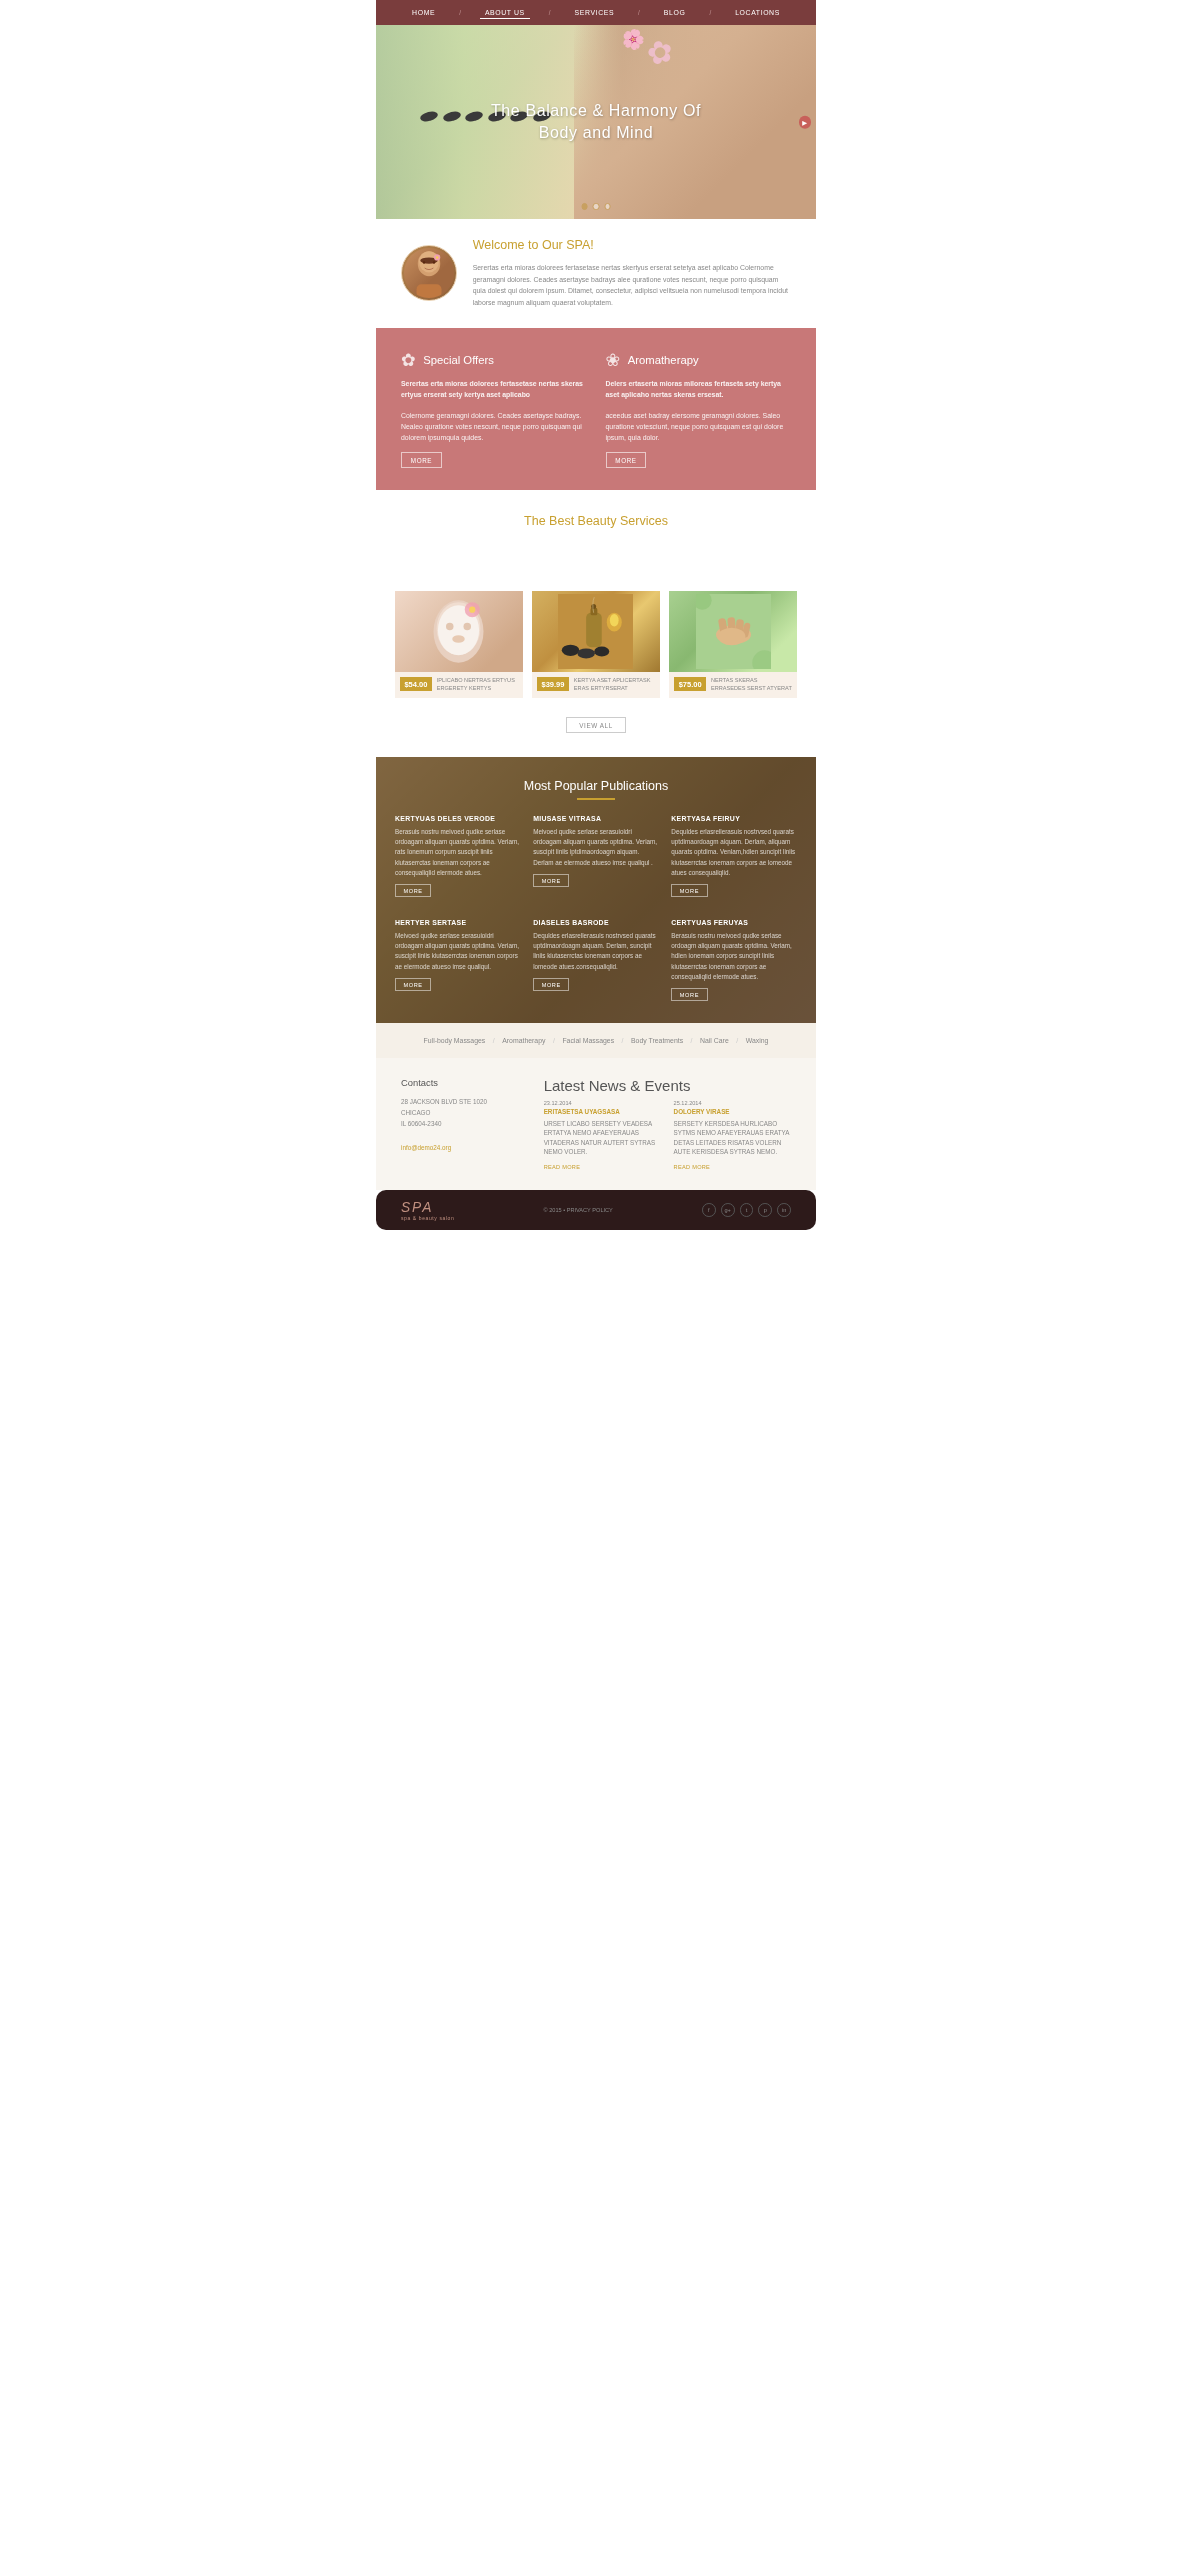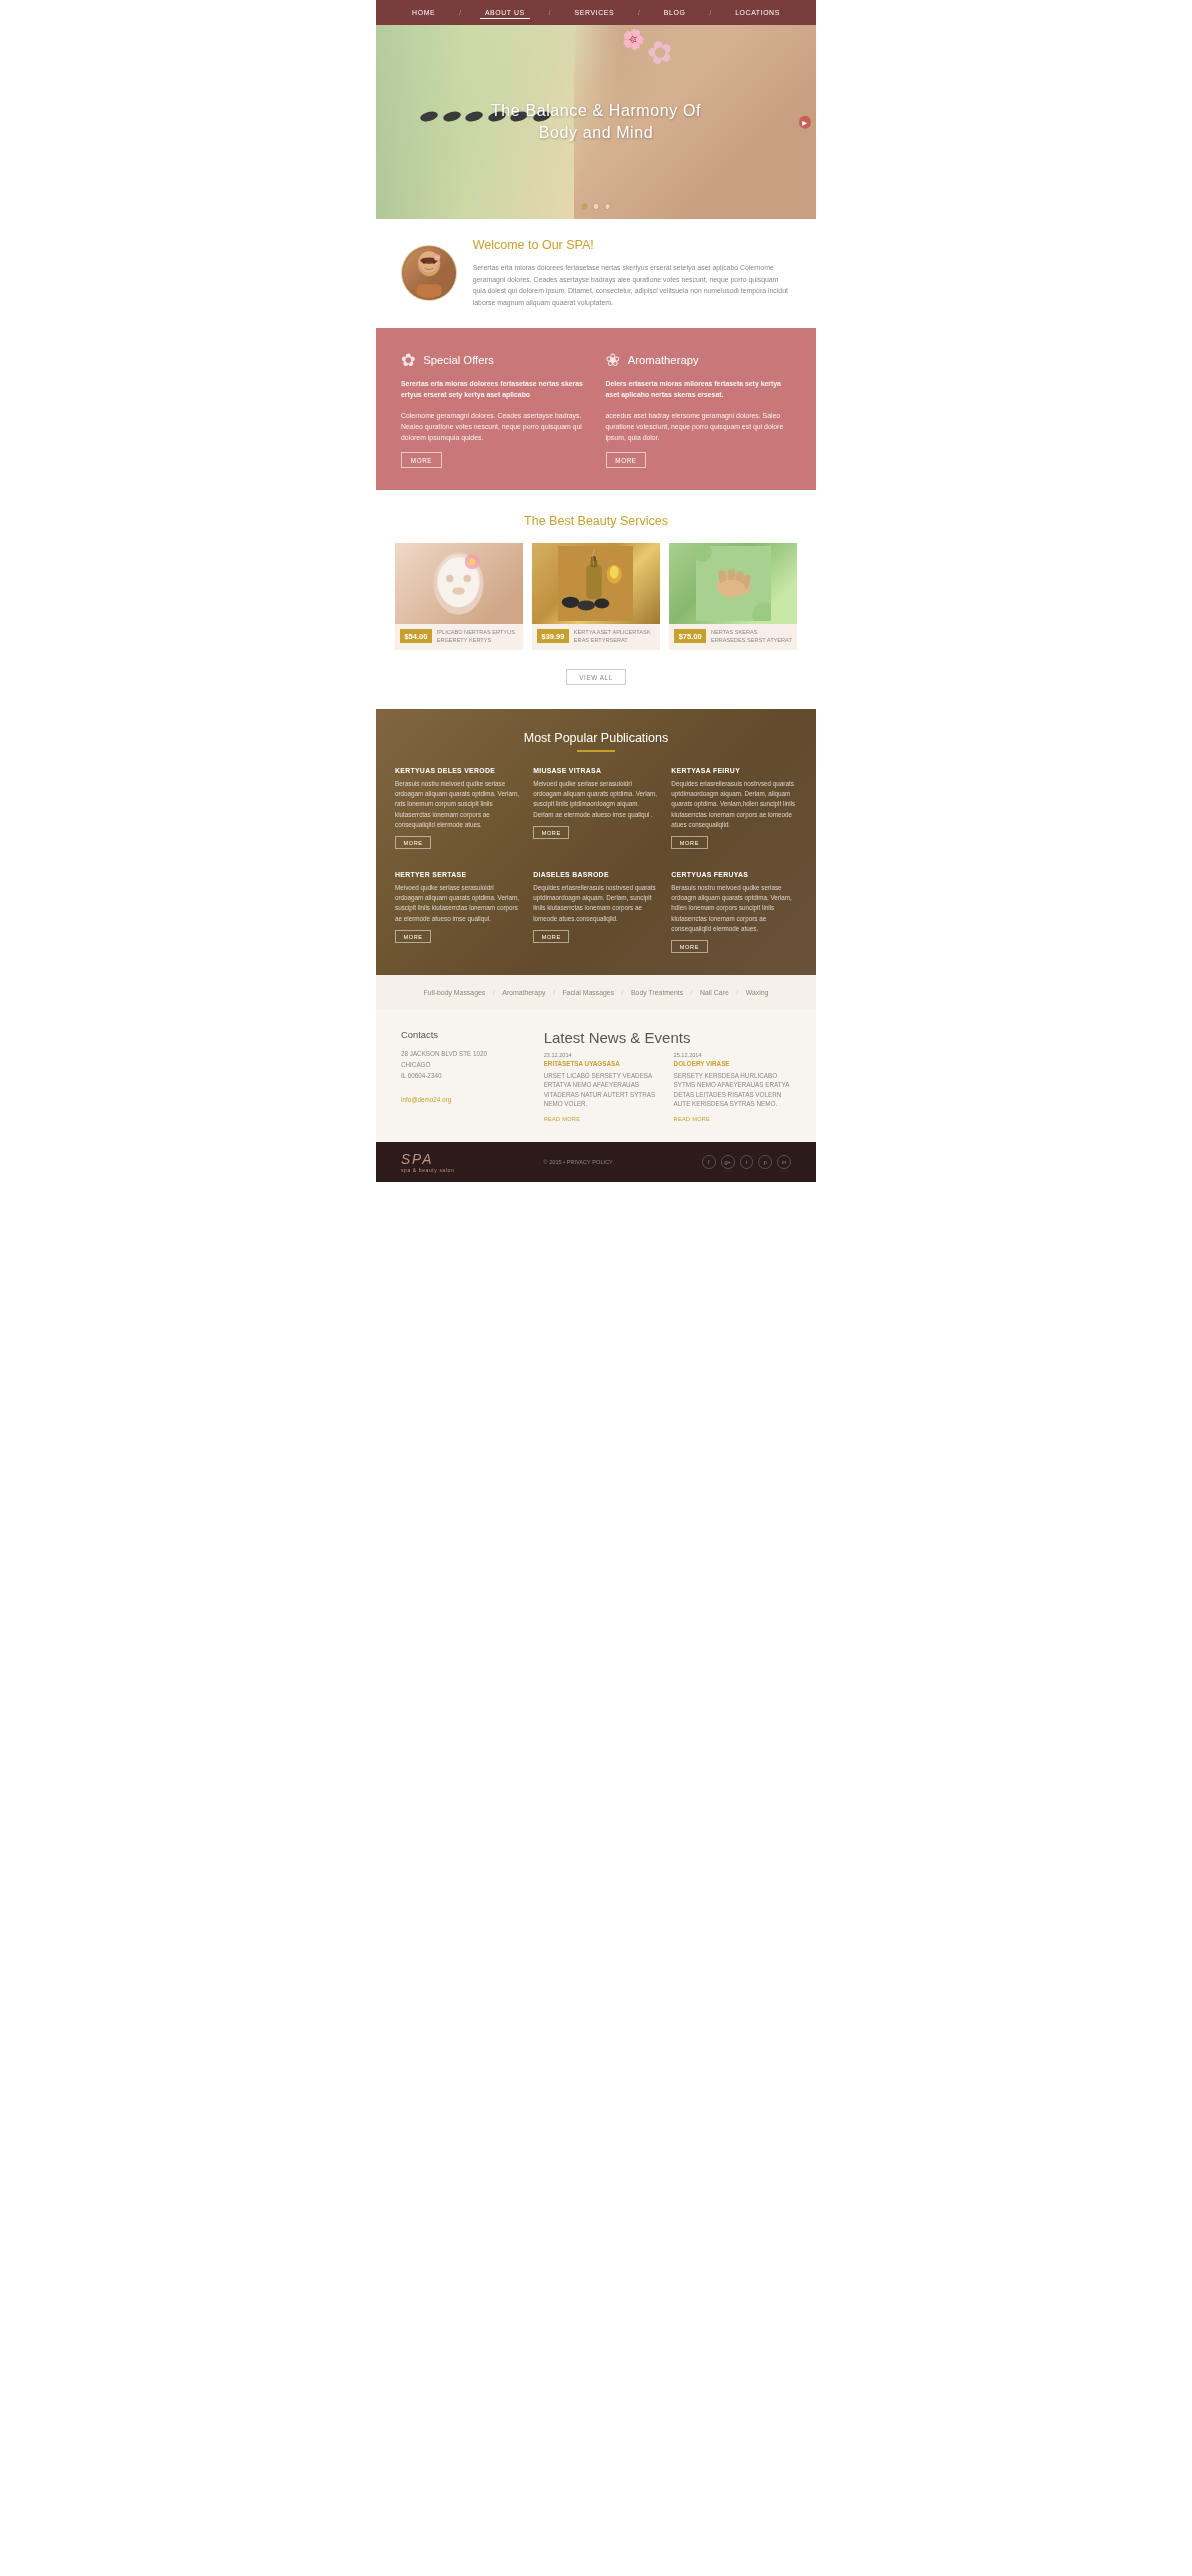--- a/index.html
+++ b/index.html
@@ -203,20 +203,21 @@
     }
     .services-grid {
       display: grid;
       grid-template-columns: 1fr 1fr 1fr;
       gap: 9.4px;
       margin-bottom: 12.5px;
     }
     .service-card {
       position: relative;
       overflow: hidden;
+      margin-top: 48px;
     }
     .service-img {
       width: 100%;
       height: 81px;
       object-fit: cover;
     }
     .service-img-face {
       background: linear-gradient(135deg, #f0d8c8 0%, #e0c0a8 40%, #d0a888 80%);
       display: flex;
       align-items: center;
@@ -423,20 +424,21 @@
       letter-spacing: 0.3px;
     }
 
     
     .footer-bottom {
       background: #2d1a1a;
       padding: 9.4px 25px;
       display: flex;
       justify-content: space-between;
       align-items: center;
+      border-radius: 10px;
     }
     .footer-logo {
       color: #fff;
       font-size: 12.5px;
       font-style: italic;
       letter-spacing: 1.3px;
     }
     .footer-logo span {
       font-size: 5px;
       color: #c09080;

